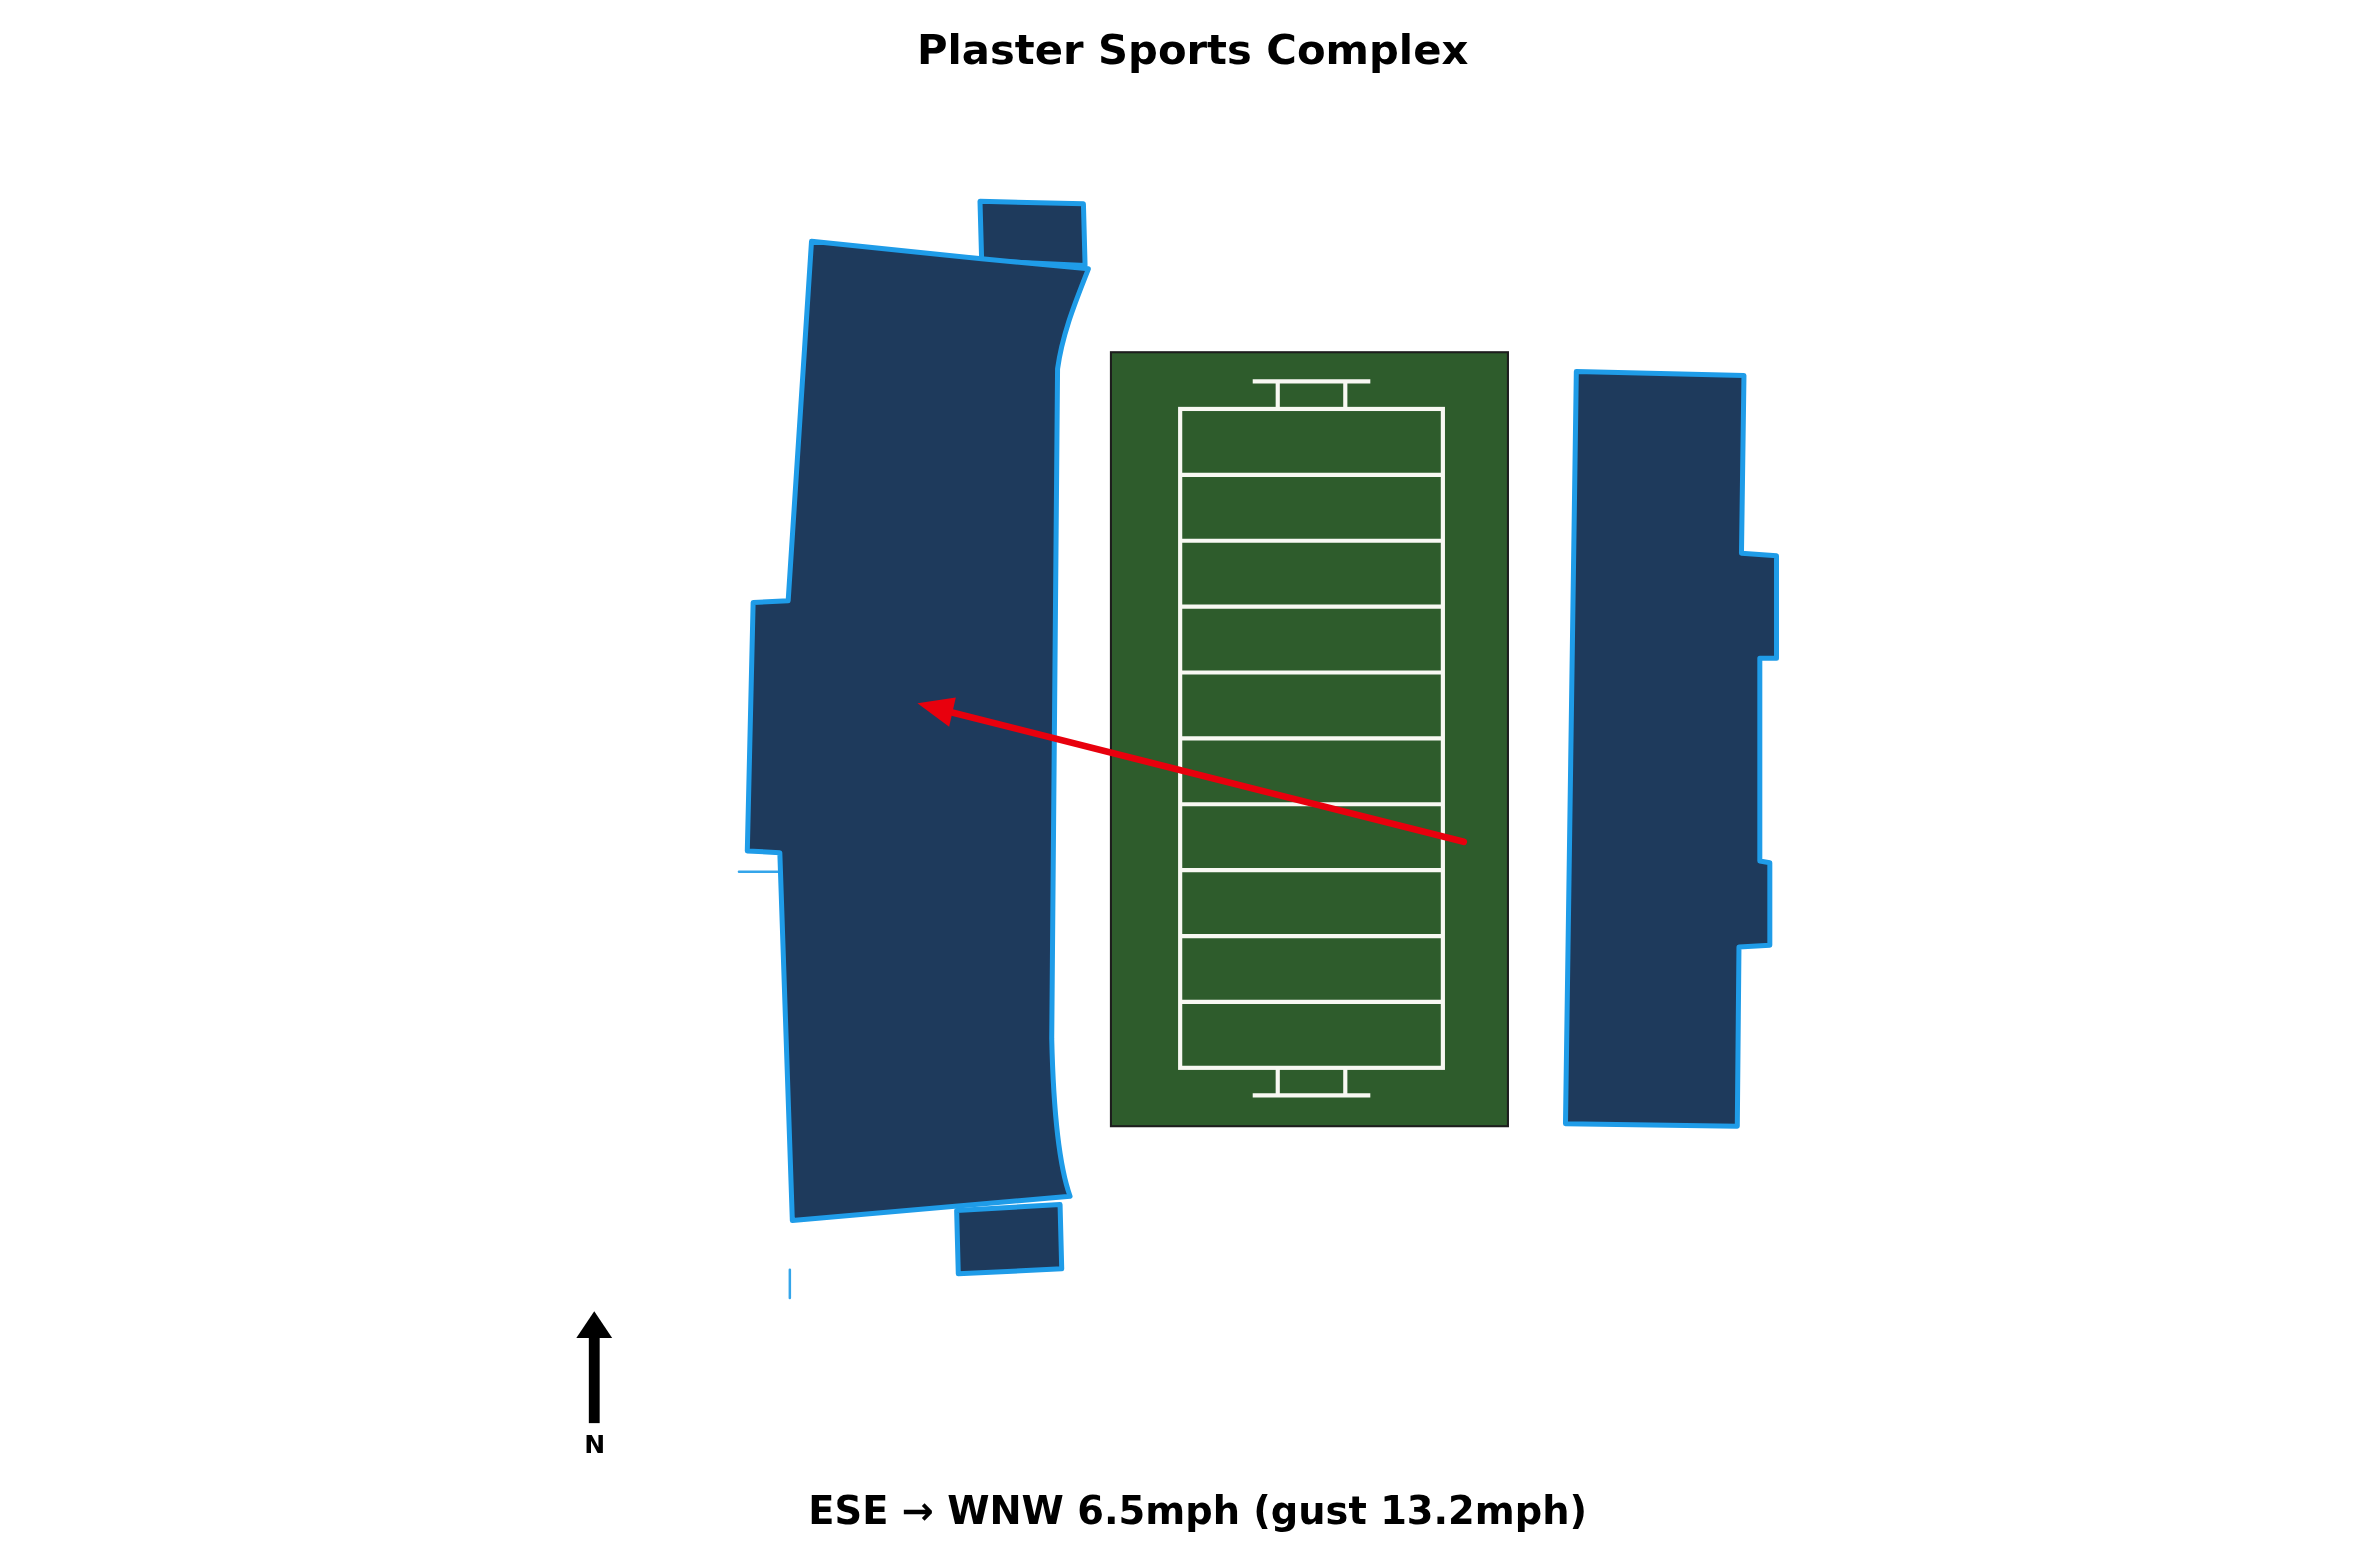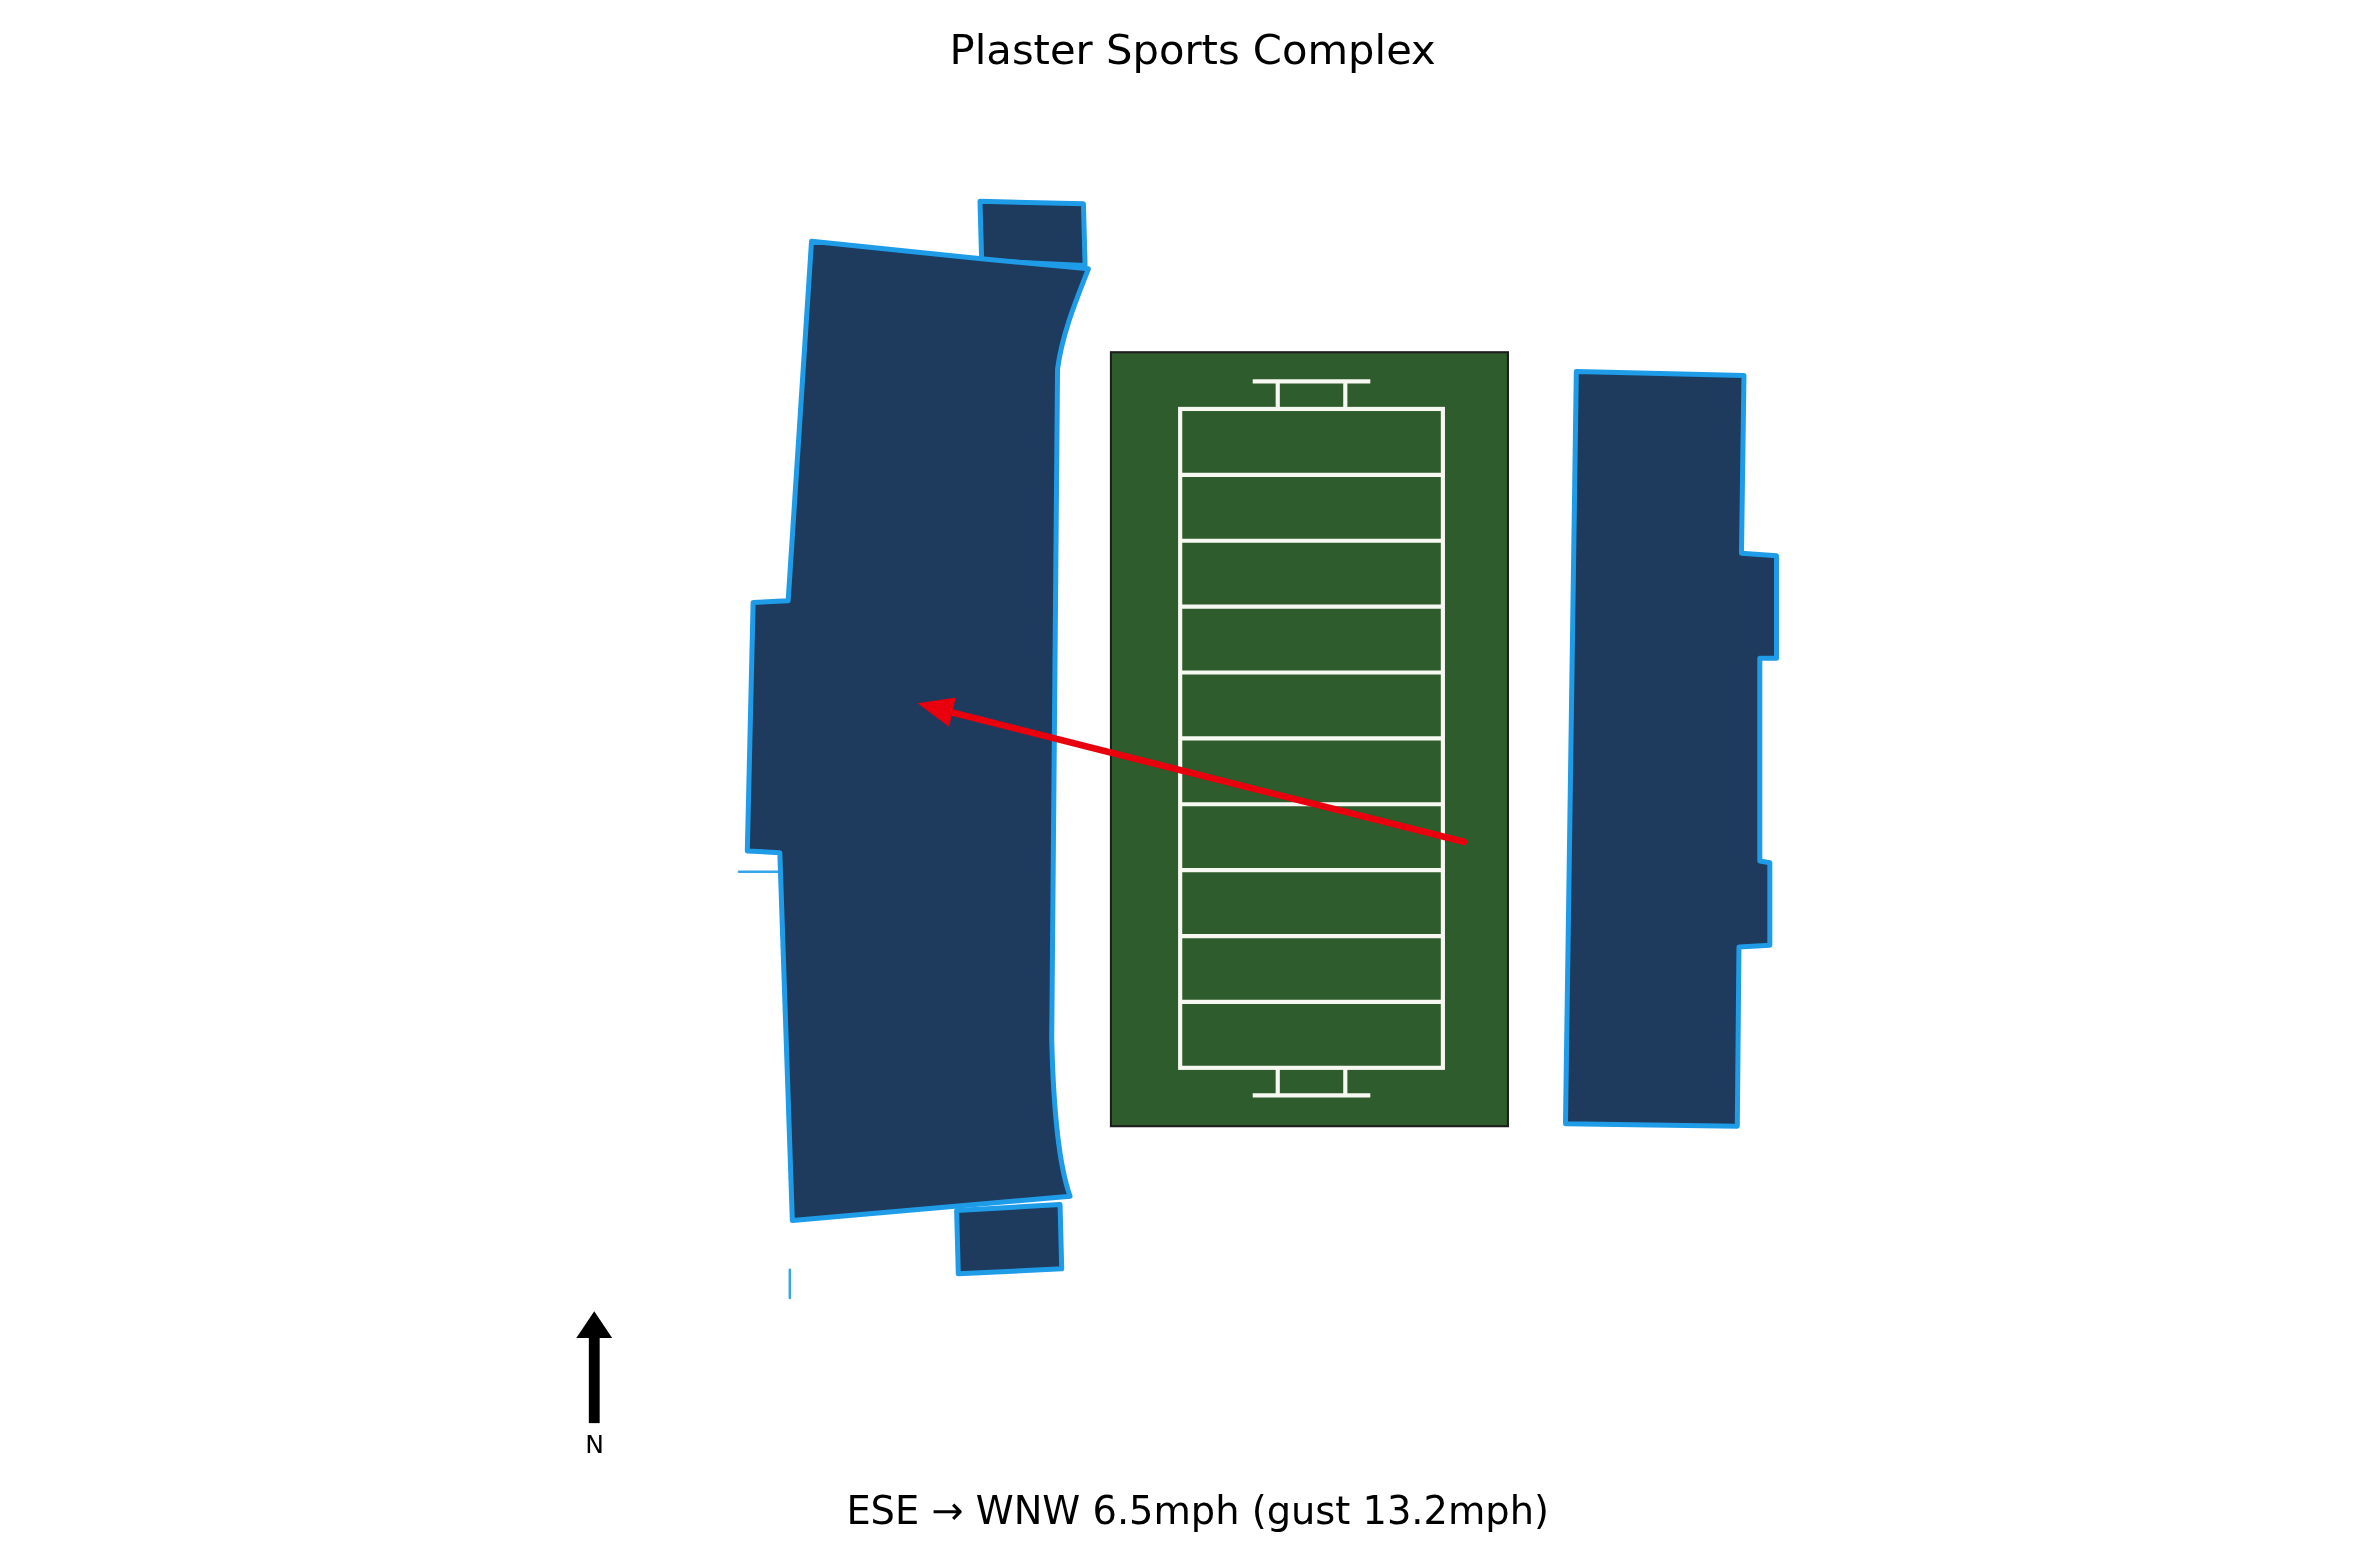--- a/index.html
+++ b/index.html
@@ -6,20 +6,21 @@
     margin: 0;
     padding: 0;
     background: #ffffff;
   }
   .canvas {
     position: relative;
     width: 2197px;
     height: 1546px;
     background: var(--background, #ffffff);
     font-family: "DejaVu Sans", sans-serif;
+    font-weight: bold;
   }
   svg { display: block; }
 
   .stand {
     fill: var(--stand_fill, #1e3a5c);
     stroke: var(--stand_outline, #1f9ce8);
     stroke-width: 6;
     stroke-linejoin: round;
   }
   .stray {

